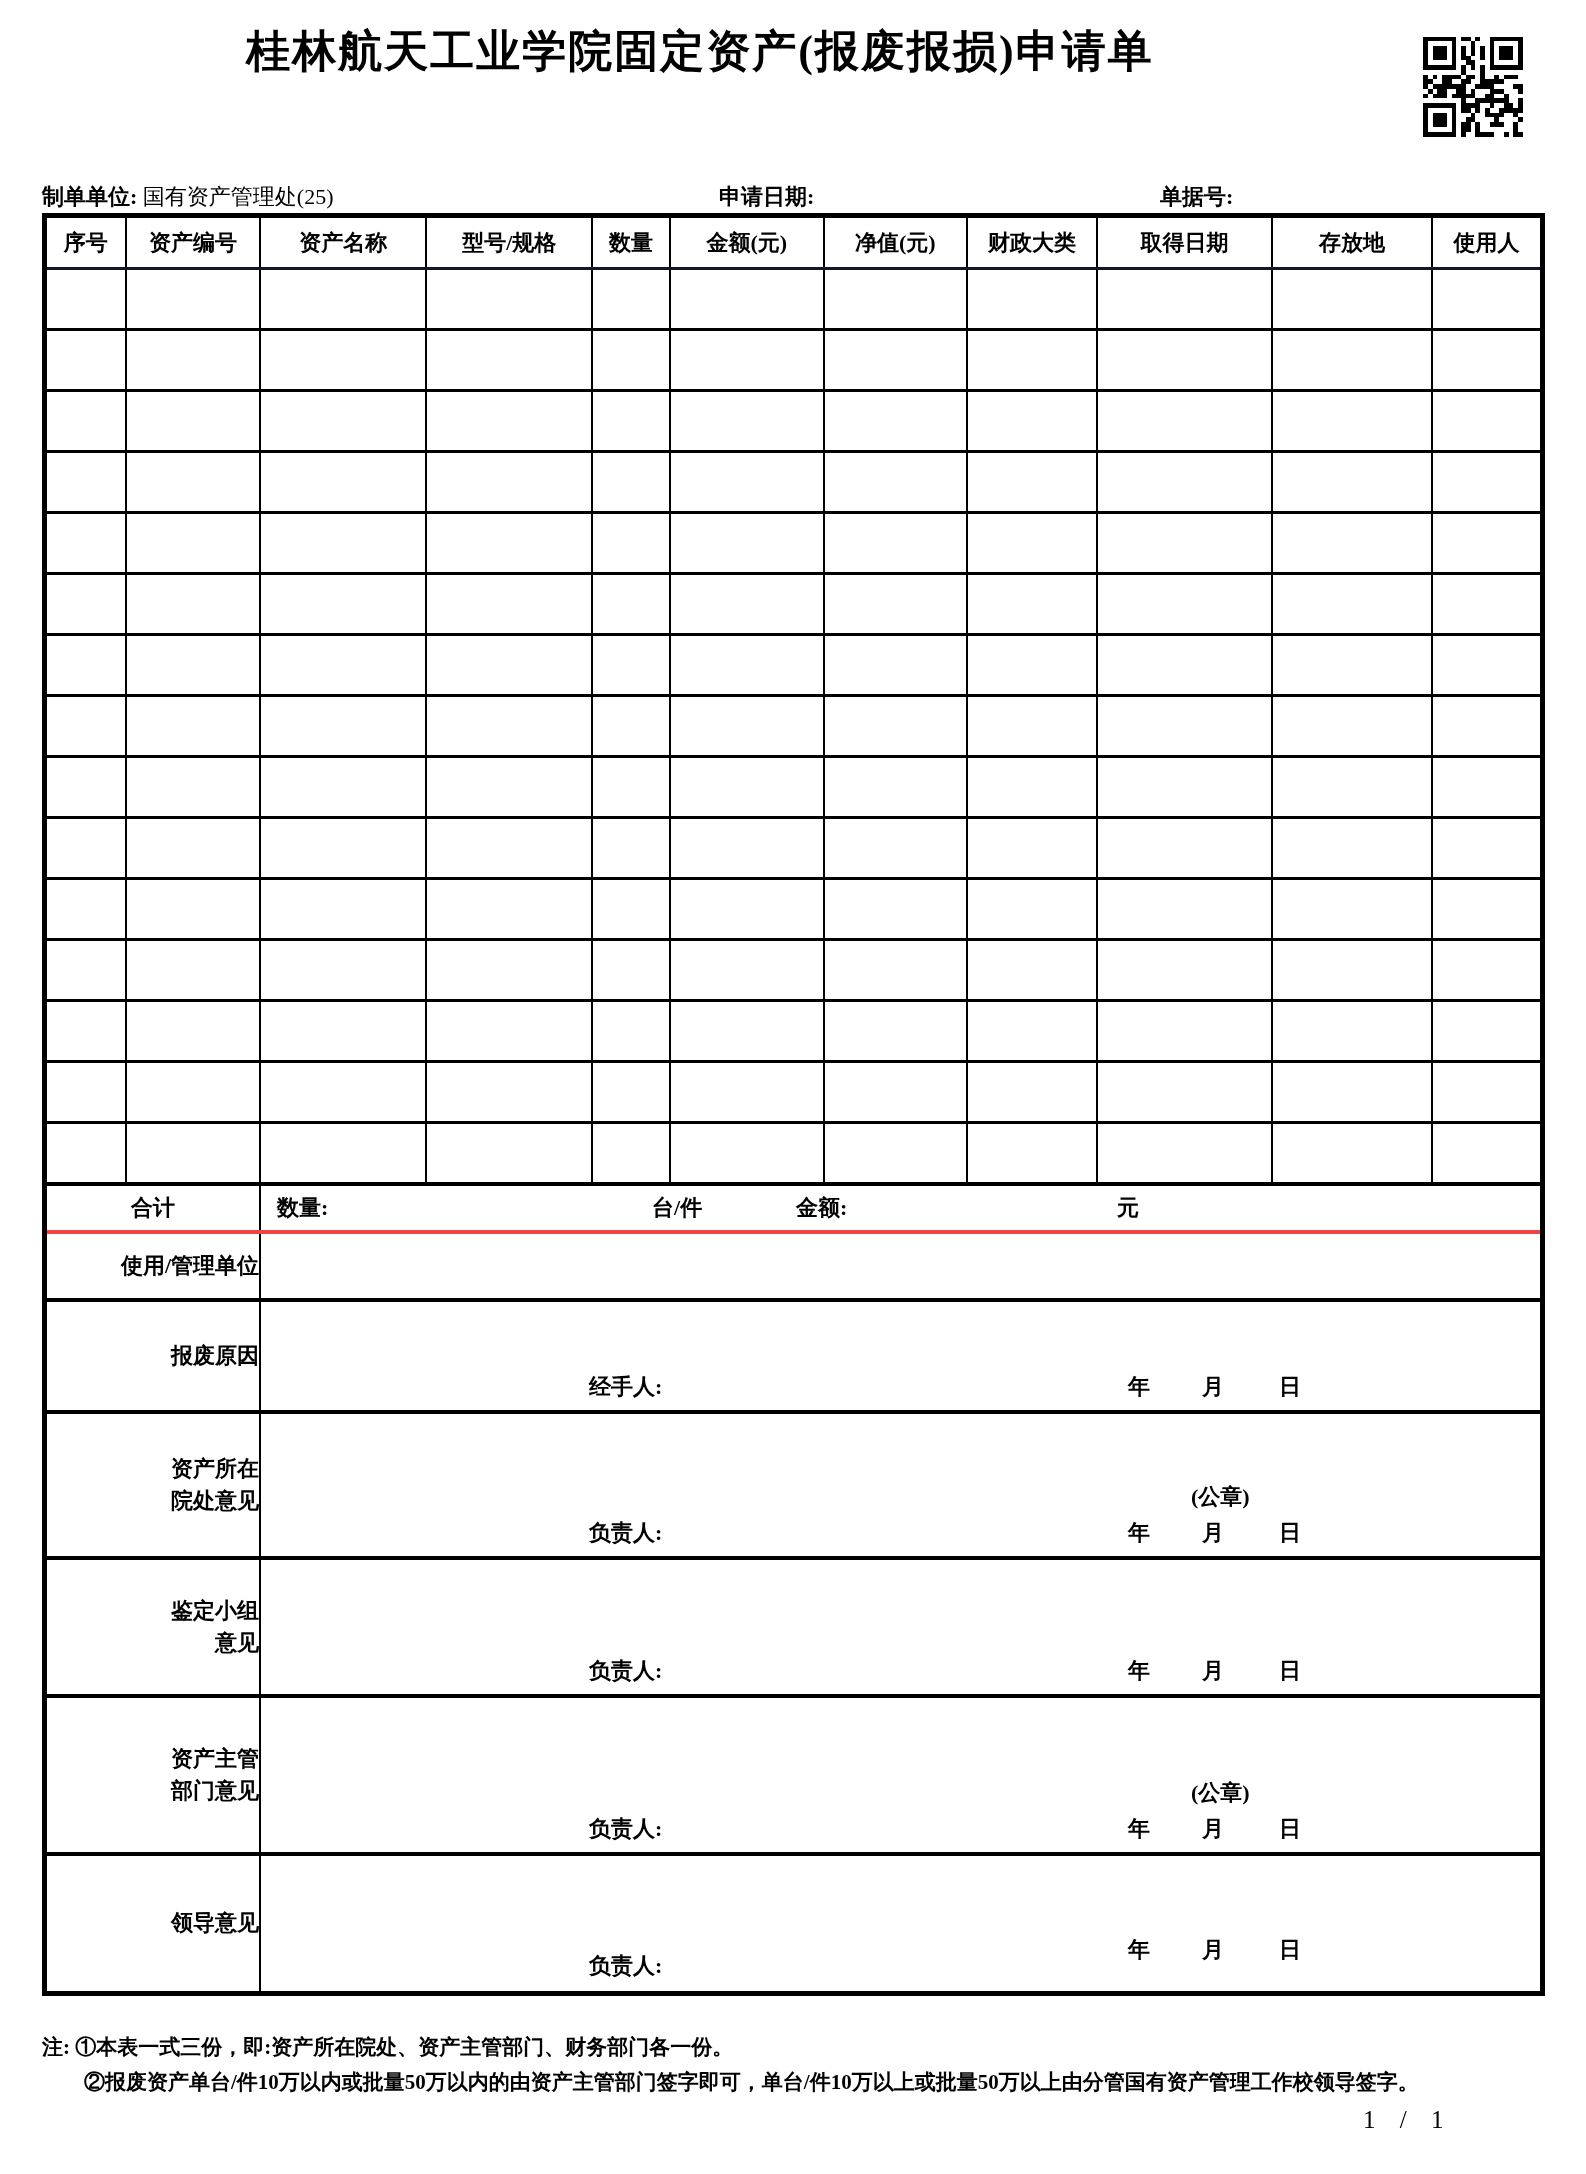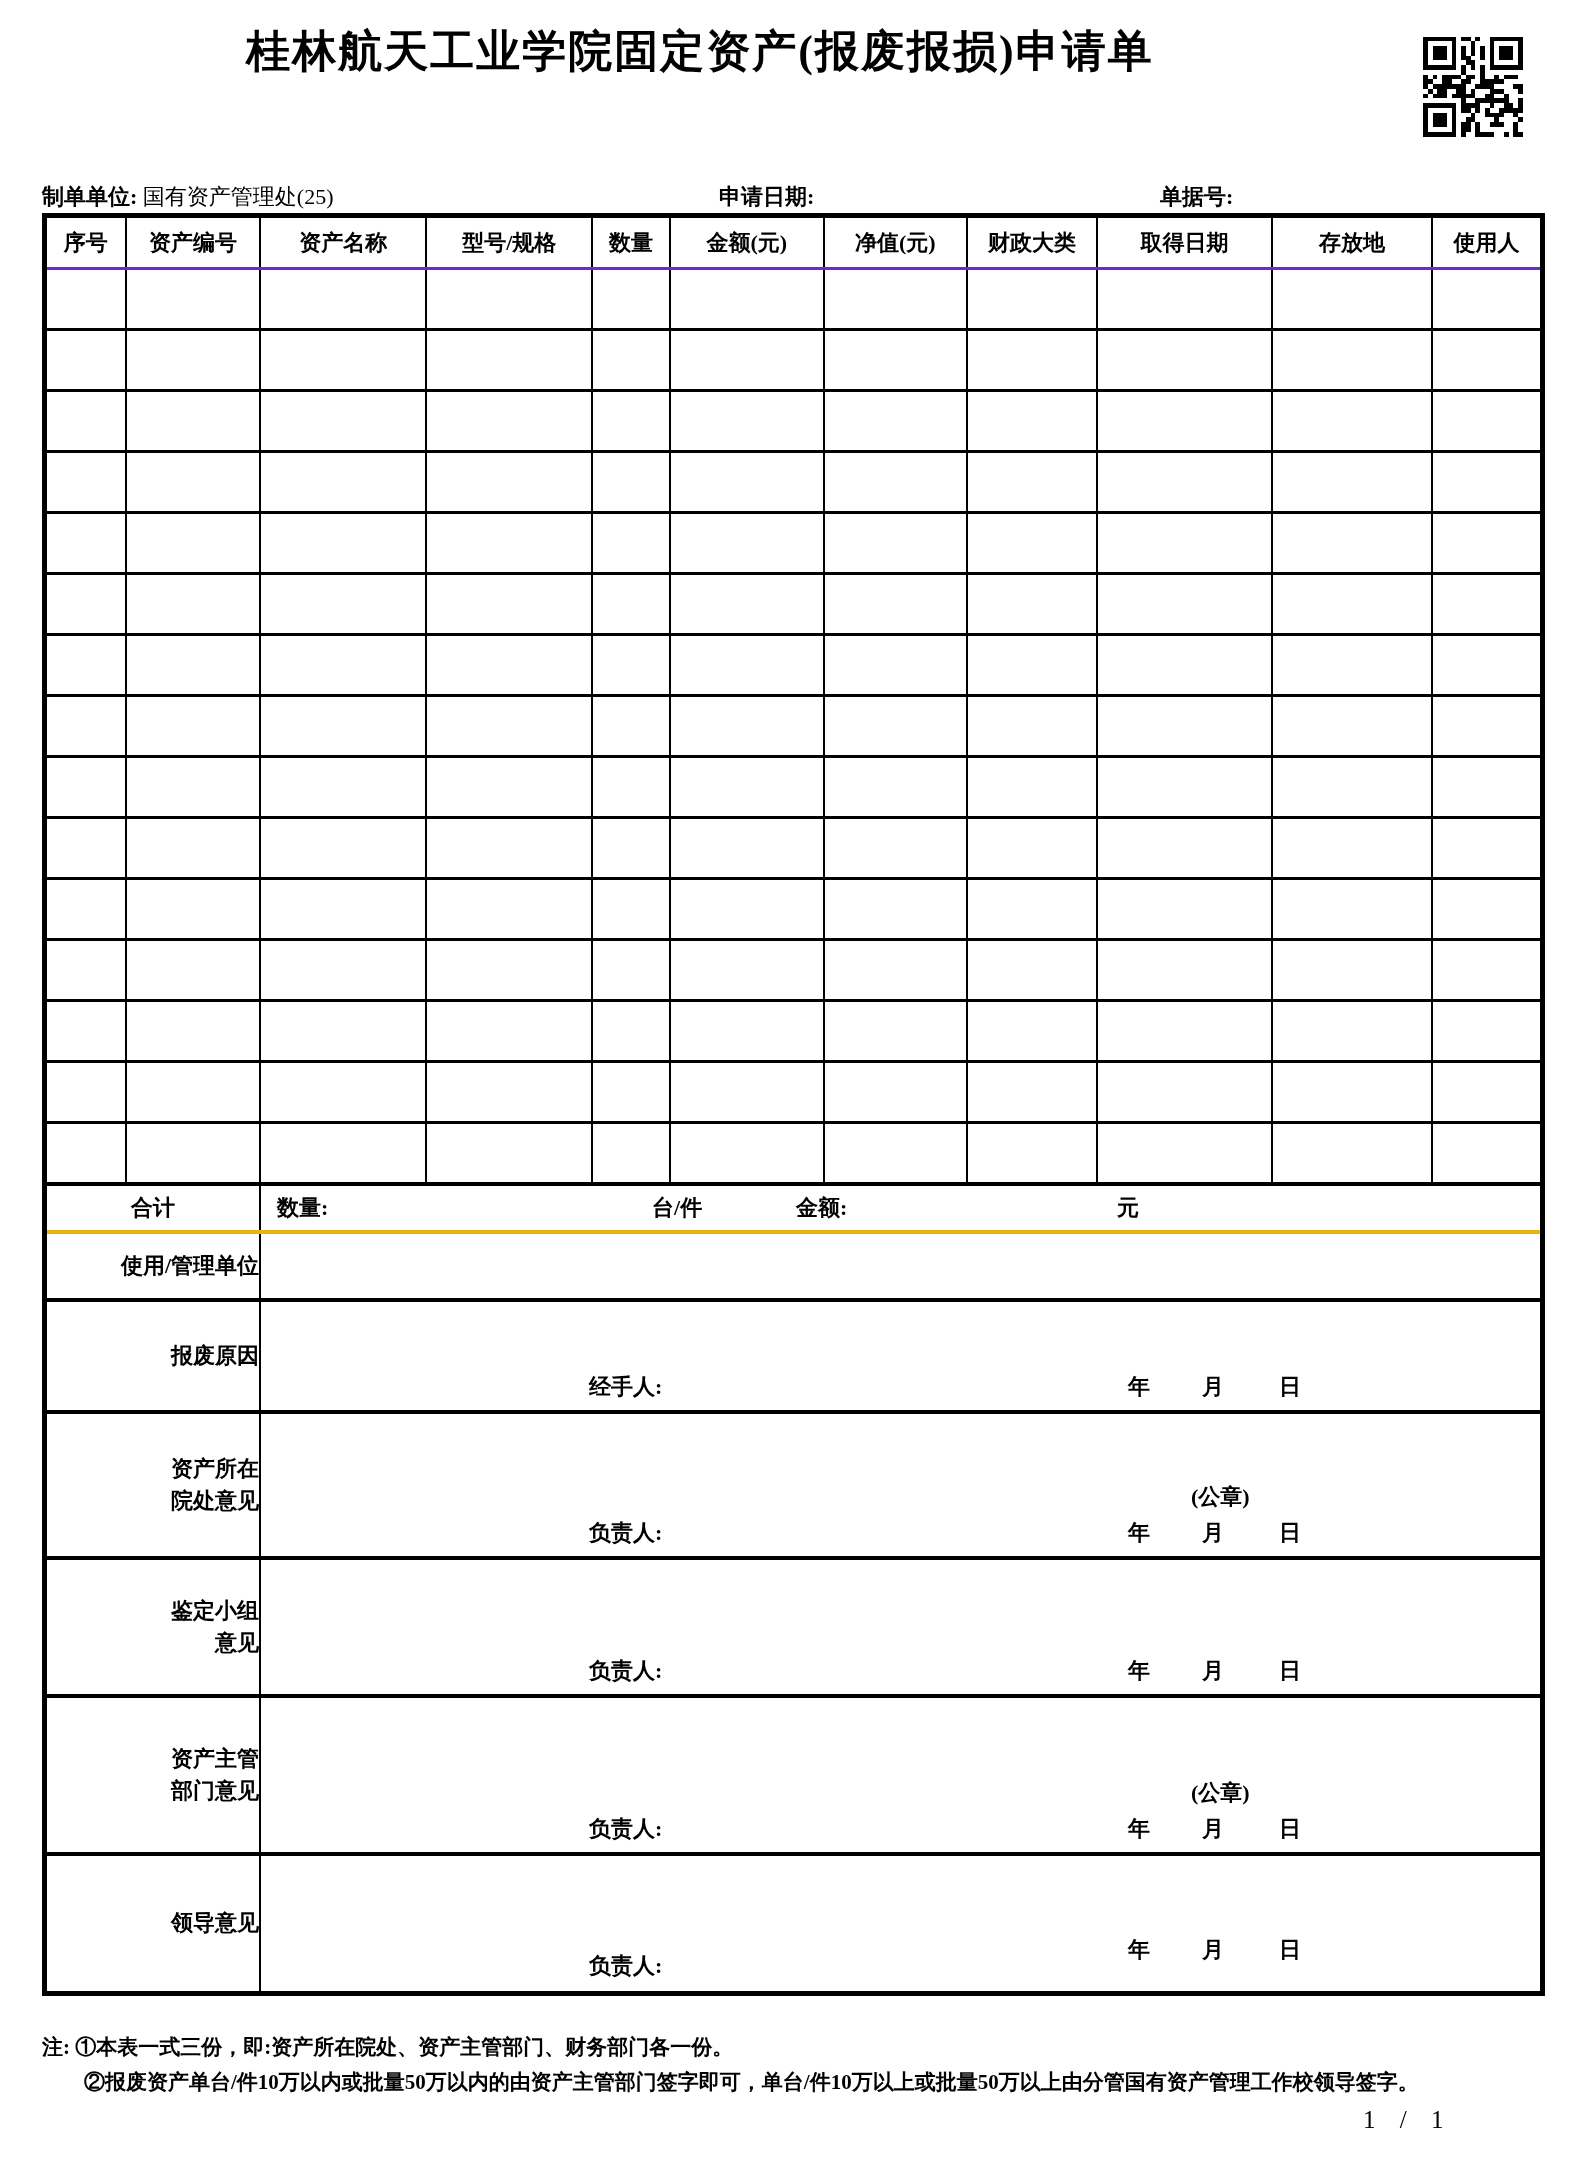--- a/index.html
+++ b/index.html
@@ -27,25 +27,25 @@
   .meta-doc  { position:absolute; left:1160px; }
   
   table.form {
     position:absolute; left:42px; top:213px; width:1503px;
     border-collapse:collapse; table-layout:fixed;
     border:5px solid #000; font-size:22px;
   }
   table.form th, table.form td { border:2px solid #000; overflow:hidden; }
   tr.head th {
     height:53px; font-size:22px; font-weight:700; text-align:center;
-    border-bottom:3px solid #6d28d9; white-space:nowrap;
+    border-bottom:3px solid #0f172a; white-space:nowrap;
   }
   tbody.empty td { height:61px; border-top:3px solid #000; border-bottom:3px solid #000; }
   
-  tr.total td { border-top:4px solid #000; border-bottom:4px solid #eab308; height:48px; }
+  tr.total td { border-top:4px solid #000; border-bottom:4px solid #ef4444; height:48px; }
   .t-label { text-align:center; font-weight:700; }
   .t-content { position:relative; }
   .t-content span {
     position:absolute; top:50%; transform:translateY(-50%);
     font-weight:700; white-space:nowrap;
   }
   .t-qty    { left:16px; }
   .t-unit   { left:391px; }
   .t-amount { left:535px; }
   .t-yuan   { left:856px; }

